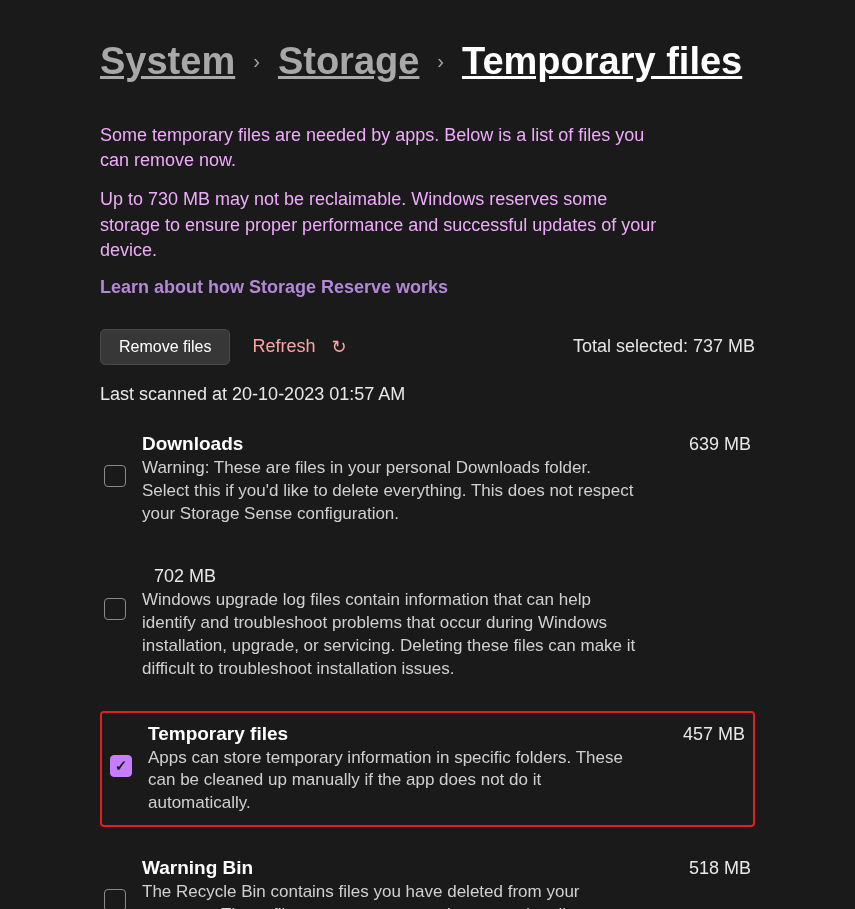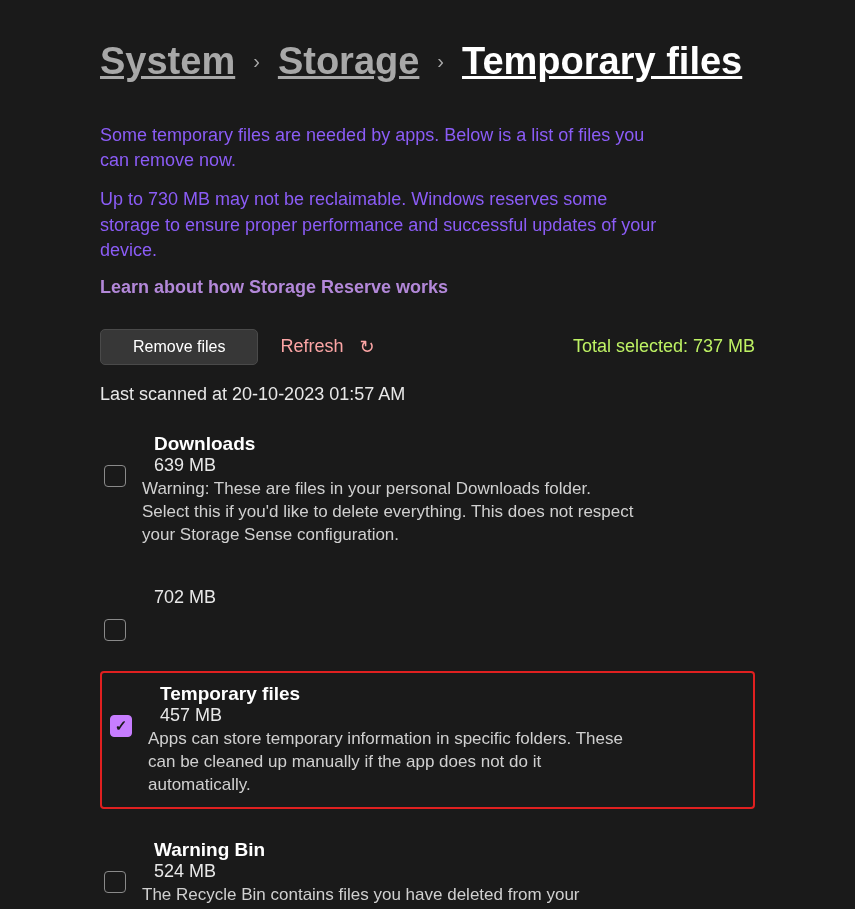--- a/index.html
+++ b/index.html
@@ -30,21 +30,21 @@
       color: #ffffff;
     }
     .chevron {
       color: #a8a8a8;
       font-size: 20px;
       font-weight: 400;
     }
     .description {
       font-size: 18px;
       line-height: 1.4;
-      color: #8b5cf6;
+      color: #f0abfc;
       margin-bottom: 14px;
       max-width: 560px;
     }
     .link {
       color: #b388d9;
       font-size: 18px;
       text-decoration: none;
       cursor: pointer;
       font-weight: bold;
     }
@@ -53,42 +53,42 @@
       align-items: center;
       margin-top: 30px;
       margin-bottom: 18px;
     }
     .btn-remove {
       background: #373737;
       border: 1px solid #4a4a4a;
       border-radius: 5px;
       color: #ffffff;
       font-size: 16px;
-      padding: 8px 32px;
+      padding: 8px 18px;
       cursor: pointer;
     }
     .btn-refresh {
       background: transparent;
       border: none;
       color: #fca5a5;
       font-size: 18px;
       padding: 8px 14px;
       margin-left: 8px;
       cursor: pointer;
       display: inline-flex;
       gap: 16px;
     }
     .refresh-icon {
       display: inline-block;
       font-size: 18px;
     }
     .total-selected {
       margin-left: auto;
       font-size: 18px;
-      color: #bef264;
+      color: #e5e5e5;
     }
     .last-scanned {
       font-size: 18px;
       color: #e8e8e8;
       margin-bottom: 18px;
     }
     .file-list {
       display: flex;
       flex-direction: column;
       gap: 20px;
@@ -128,21 +128,20 @@
       font-weight: bold;
     }
     .file-content {
       flex: 1;
     }
     .file-header {
       display: flex;
       justify-content: space-between;
       align-items: baseline;
       margin-bottom: 2px;
-      flex-direction: column;
     }
     .file-title {
       font-size: 19px;
       font-weight: 600;
       color: #ffffff;
     }
     .file-size {
       font-size: 18px;
       color: #e8e8e8;
       white-space: nowrap;
@@ -193,37 +192,38 @@
           </div>
           <div class="file-desc">Warning: These are files in your personal Downloads folder. Select this if you'd like to delete everything. This does not respect your Storage Sense configuration.</div>
         </div>
       </div>
       <div class="file-item">
         <div class="checkbox"></div>
         <div class="file-content">
           <div class="file-header">
             <span class="file-size">702 MB</span>
           </div>
+          <div class="file-desc">Windows upgrade log files contain information that can help identify and troubleshoot problems that occur during Windows installation, upgrade, or servicing.  Deleting these files can make it difficult to troubleshoot installation issues.</div>
         </div>
       </div>
       <div class="file-item highlighted">
         <div class="checkbox checked"></div>
         <div class="file-content">
           <div class="file-header">
             <span class="file-title">Temporary files</span>
             <span class="file-size">457 MB</span>
           </div>
           <div class="file-desc">Apps can store temporary information in specific folders. These can be cleaned up manually if the app does not do it automatically.</div>
         </div>
       </div>
       <div class="file-item">
         <div class="checkbox"></div>
         <div class="file-content">
           <div class="file-header">
             <span class="file-title">Warning Bin</span>
-            <span class="file-size">524 MB</span>
+            <span class="file-size">518 MB</span>
           </div>
           <div class="file-desc">The Recycle Bin contains files you have deleted from your computer. These files are not permanently removed until you empty the Recycle Bin.</div>
         </div>
       </div>
     </div>
 
 </div>
 
 </body></html>

